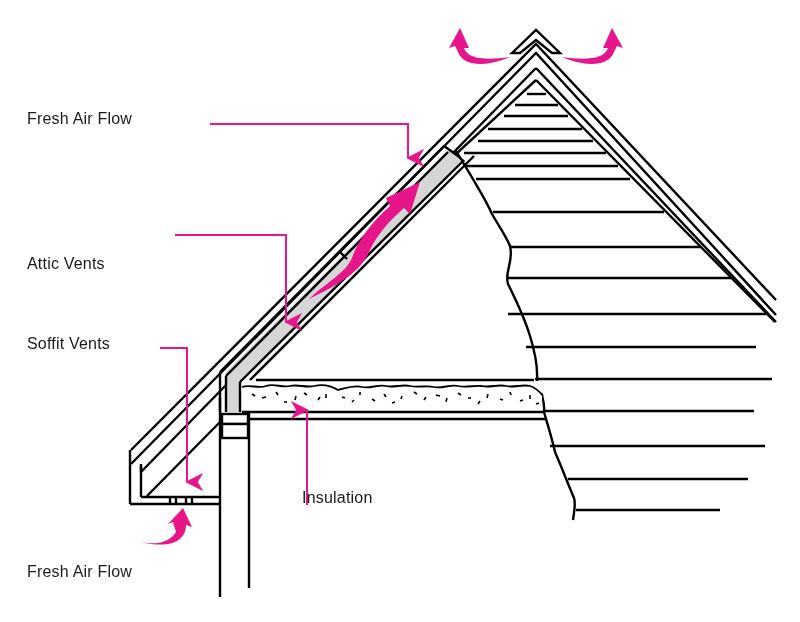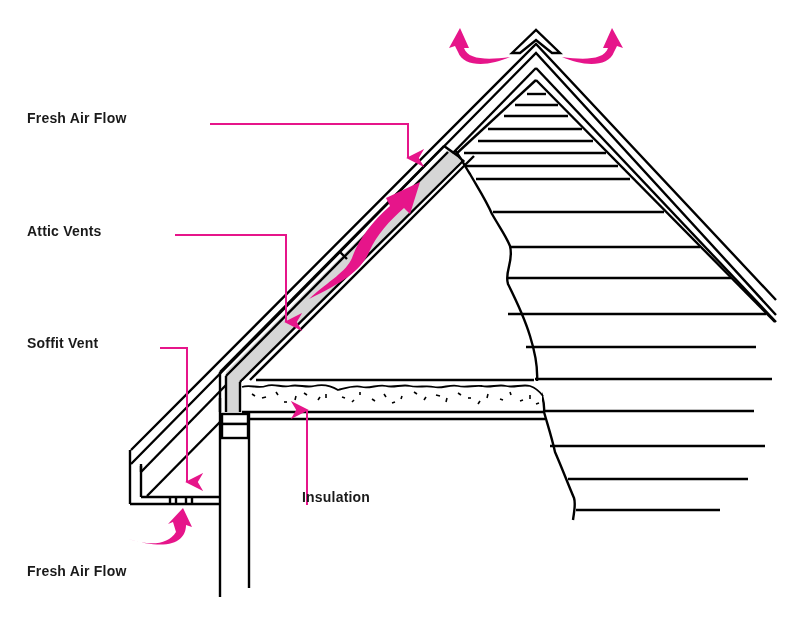--- a/index.html
+++ b/index.html
@@ -1,21 +1,21 @@
 <!DOCTYPE html>
 <html><head>
   <meta charset="utf-8">
   <style>
     html, body { margin: 0; padding: 0; background: #ffffff; }
     body { width: 800px; height: 622px; position: relative; overflow: hidden; }
     .label {
       position: absolute;
       font-family: "Liberation Sans", sans-serif;
-      font-size: 14px;
-      font-weight: 700;
+      font-size: 16px;
+      font-weight: 400;
       color: #1a1a1a;
       letter-spacing: 0.2px;
       white-space: nowrap;
       line-height: 1;
     }
     svg { position: absolute; left: 0; top: 0; }
   </style>
 </head>
 <body>
 
@@ -157,16 +157,16 @@
 
   <g stroke="#e6158a" stroke-width="2" fill="none">
     <polyline points="210,124 408,124 408,158" marker-end="url(#ah)"></polyline>
     <polyline points="175,235 286,235 286,322" marker-end="url(#ah)"></polyline>
     <polyline points="160,348 187,348 187,482" marker-end="url(#ah)"></polyline>
     <line x1="307" y1="505" x2="307" y2="410" marker-end="url(#ah)"></line>
   </g>
 </svg>
 
 <div class="label" style="left:27px; top:111px;">Fresh Air Flow</div>
-<div class="label" style="left:27px; top:224px;">Attic Vents</div>
-<div class="label" style="left:27px; top:336px;">Soffit Vent</div>
+<div class="label" style="left:27px; top:256px;">Attic Vents</div>
+<div class="label" style="left:27px; top:336px;">Soffit Vents</div>
 <div class="label" style="left:27px; top:564px;">Fresh Air Flow</div>
 <div class="label" style="left:302px; top:490px;">Insulation</div>
 
 </body></html>

